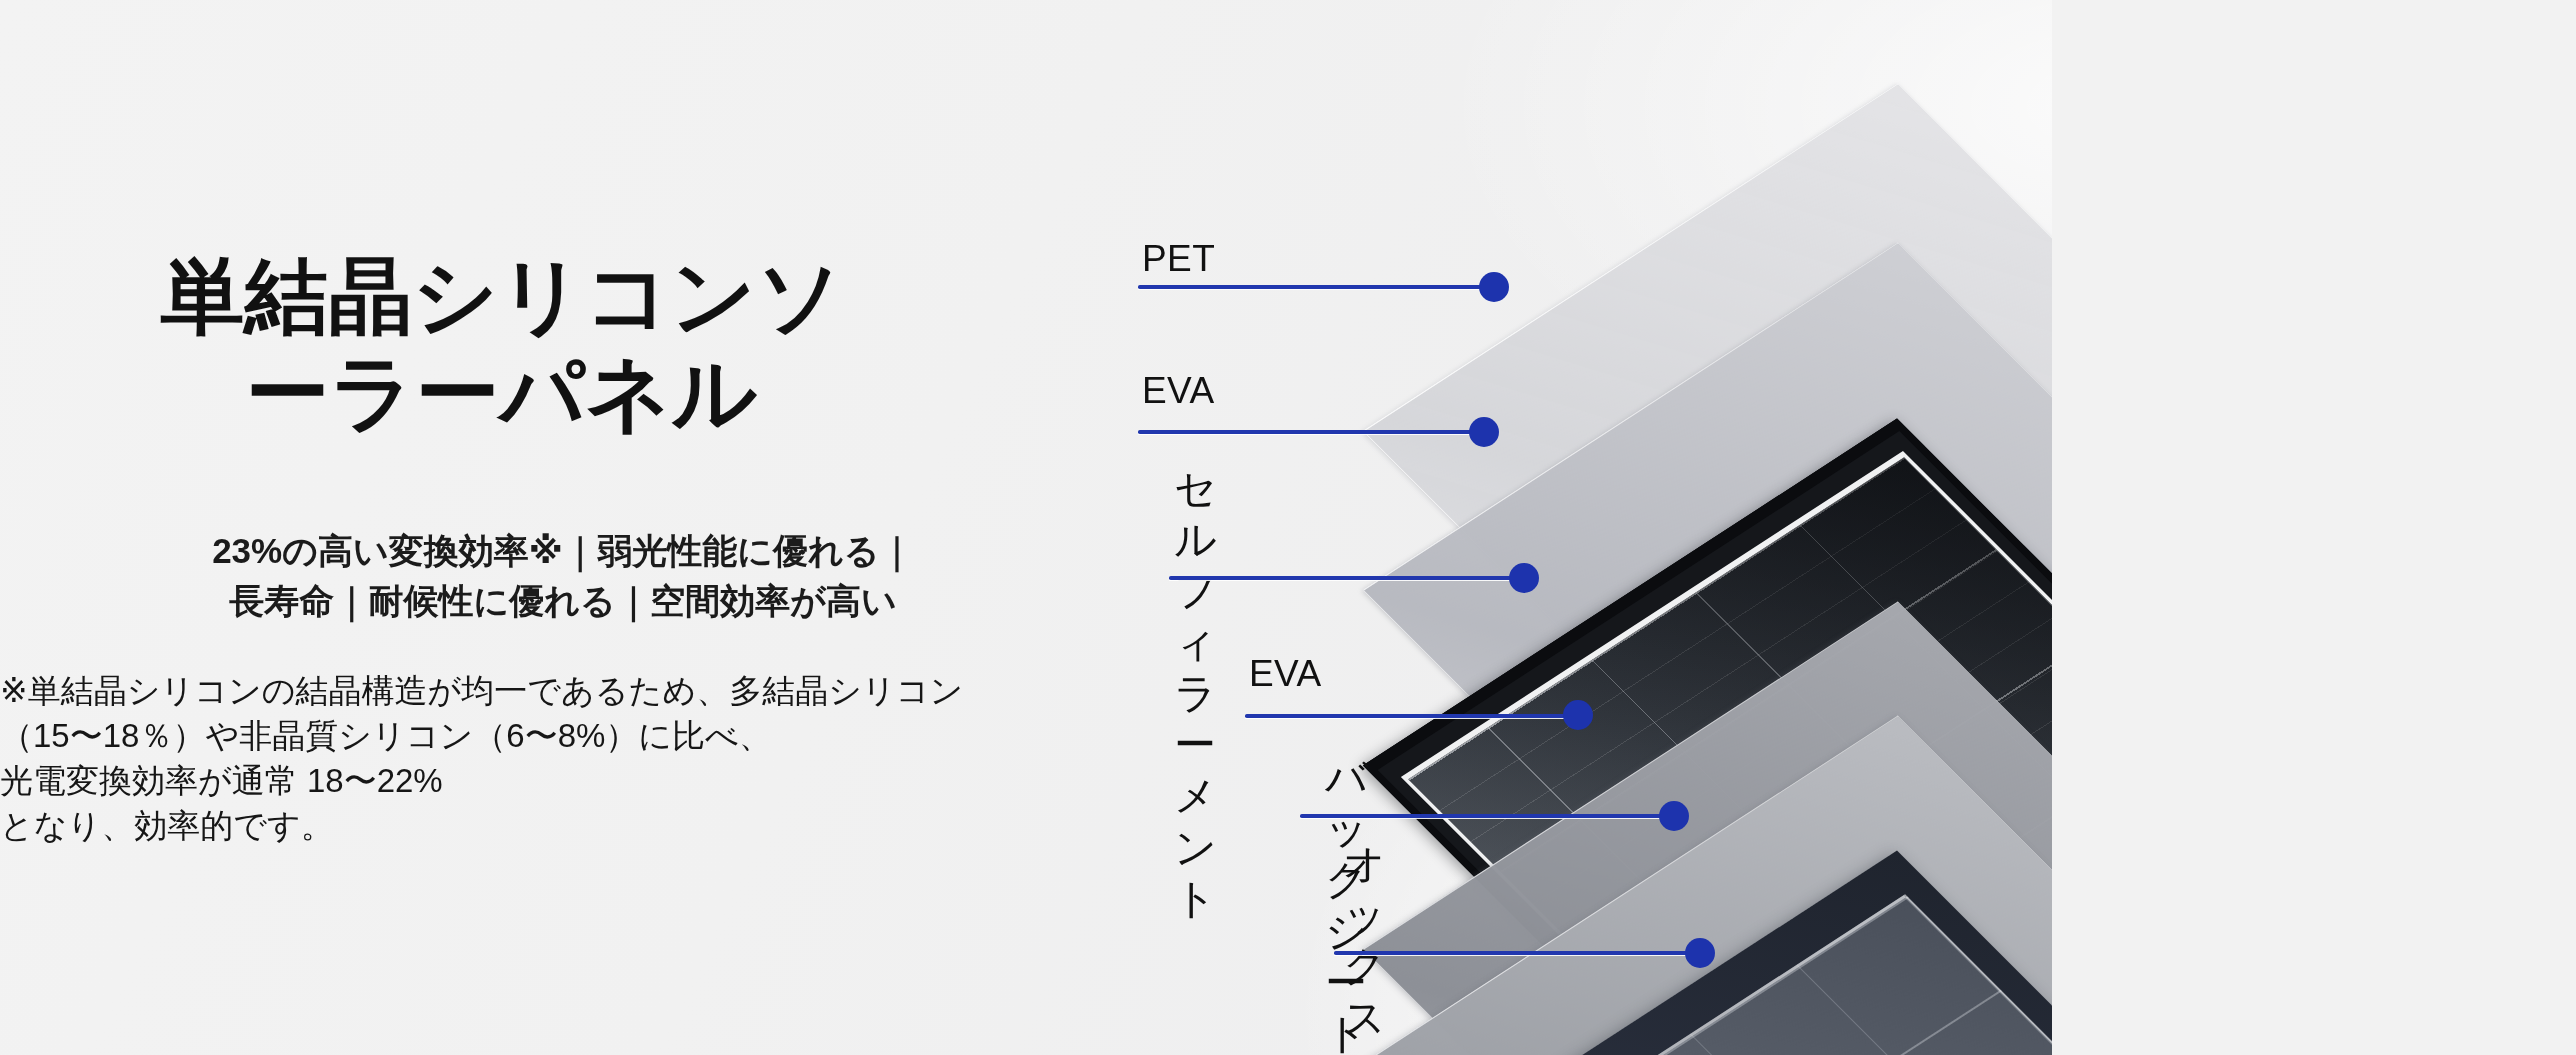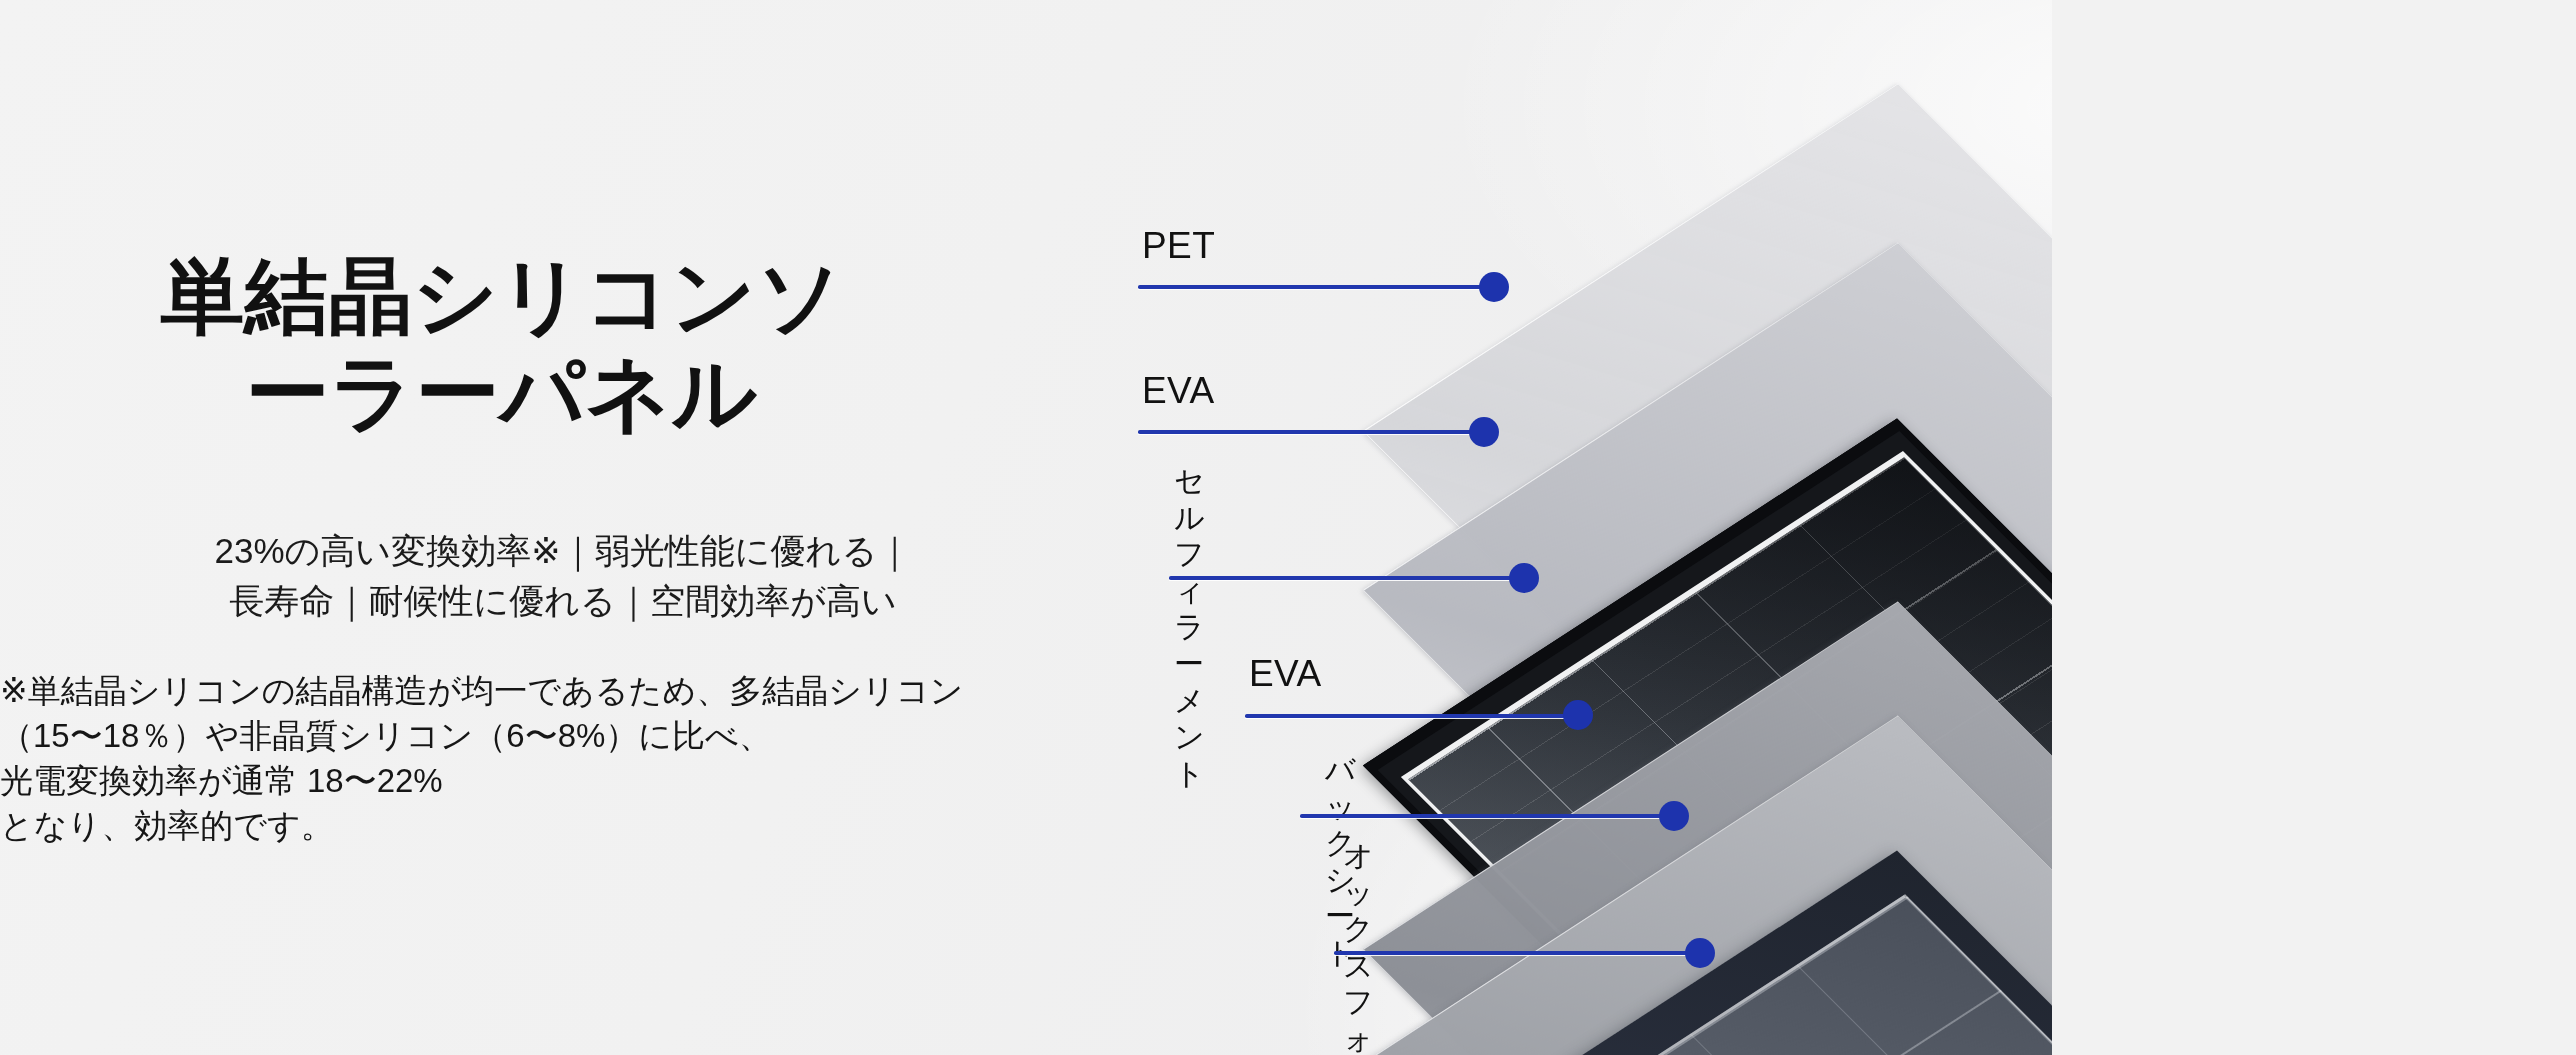--- a/index.html
+++ b/index.html
@@ -50,20 +50,21 @@
   .features {
     position: absolute;
     left: 0;
     top: 526px;
     width: 1126px;
     text-align: center;
     font-size: 35px;
     line-height: 1.42;
     color: #1b1b1b;
     white-space: pre-line;
+    font-weight: bold;
   }
   .note {
     position: absolute;
     left: 0;
     top: 669px;
     width: 1170px;
     font-size: 33px;
     line-height: 1.36;
     color: #161616;
     white-space: pre-line;
@@ -164,21 +165,21 @@
     border: 3.5px solid rgba(240,241,243,0.55);
     box-sizing: border-box;
   }
 
   
   .callout {
     position: absolute;
   }
   .callout .ctext {
     position: absolute;
-    font-size: 30px;
+    font-size: 42px;
     color: #111111;
     line-height: 1.22;
     white-space: pre-line;
   }
   .callout .ctext.en {
     font-size: 37px;
     letter-spacing: 0.4px;
   }
   .leader {
     position: absolute;
@@ -253,21 +254,21 @@
 ーラーパネル</div>
     <div class="features">23%の高い変換効率※｜弱光性能に優れる｜
 長寿命｜耐候性に優れる｜空間効率が高い</div>
     <div class="note">※単結晶シリコンの結晶構造が均一であるため、多結晶シリコン
 （15〜18％）や非晶質シリコン（6〜8%）に比べ、
 光電変換効率が通常 18〜22%
 となり、効率的です。</div>
   </div>
 
   <div class="callout">
-    <div class="ctext en" style="left:1142px; top:223px;">PET</div>
+    <div class="ctext en" style="left:1142px; top:236px;">PET</div>
     <div class="leader" style="left:1138px; top:285px; width:361px;"></div>
     <div class="dot" style="left:1479px; top:272px;"></div>
   </div>
 
   <div class="callout">
     <div class="ctext en" style="left:1142px; top:368px;">EVA</div>
     <div class="leader" style="left:1138px; top:430px; width:343px;"></div>
     <div class="dot" style="left:1469px; top:417px;"></div>
   </div>
 

